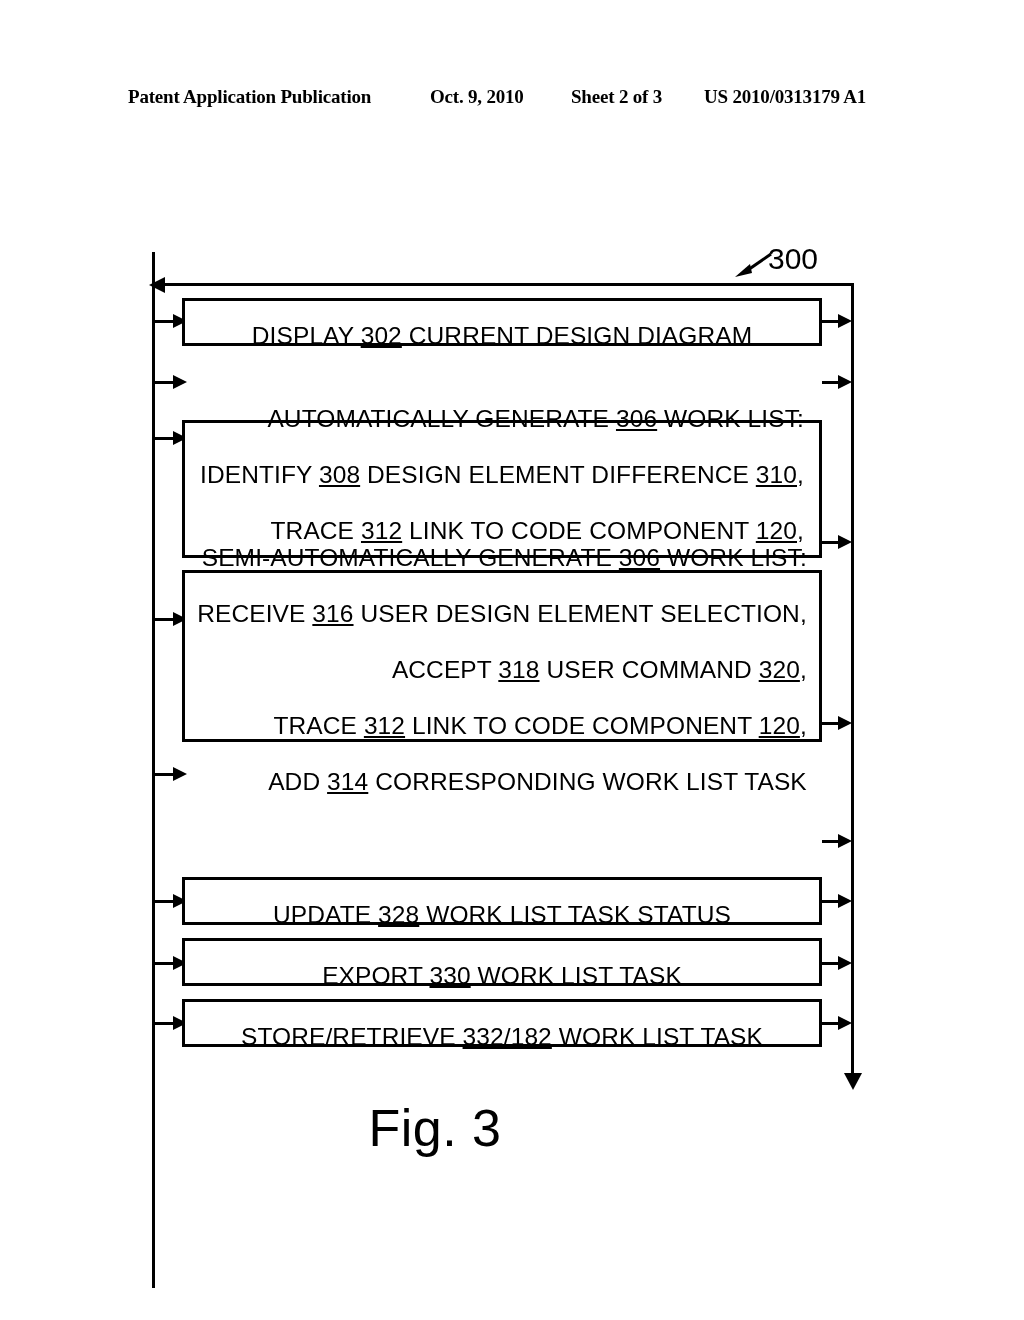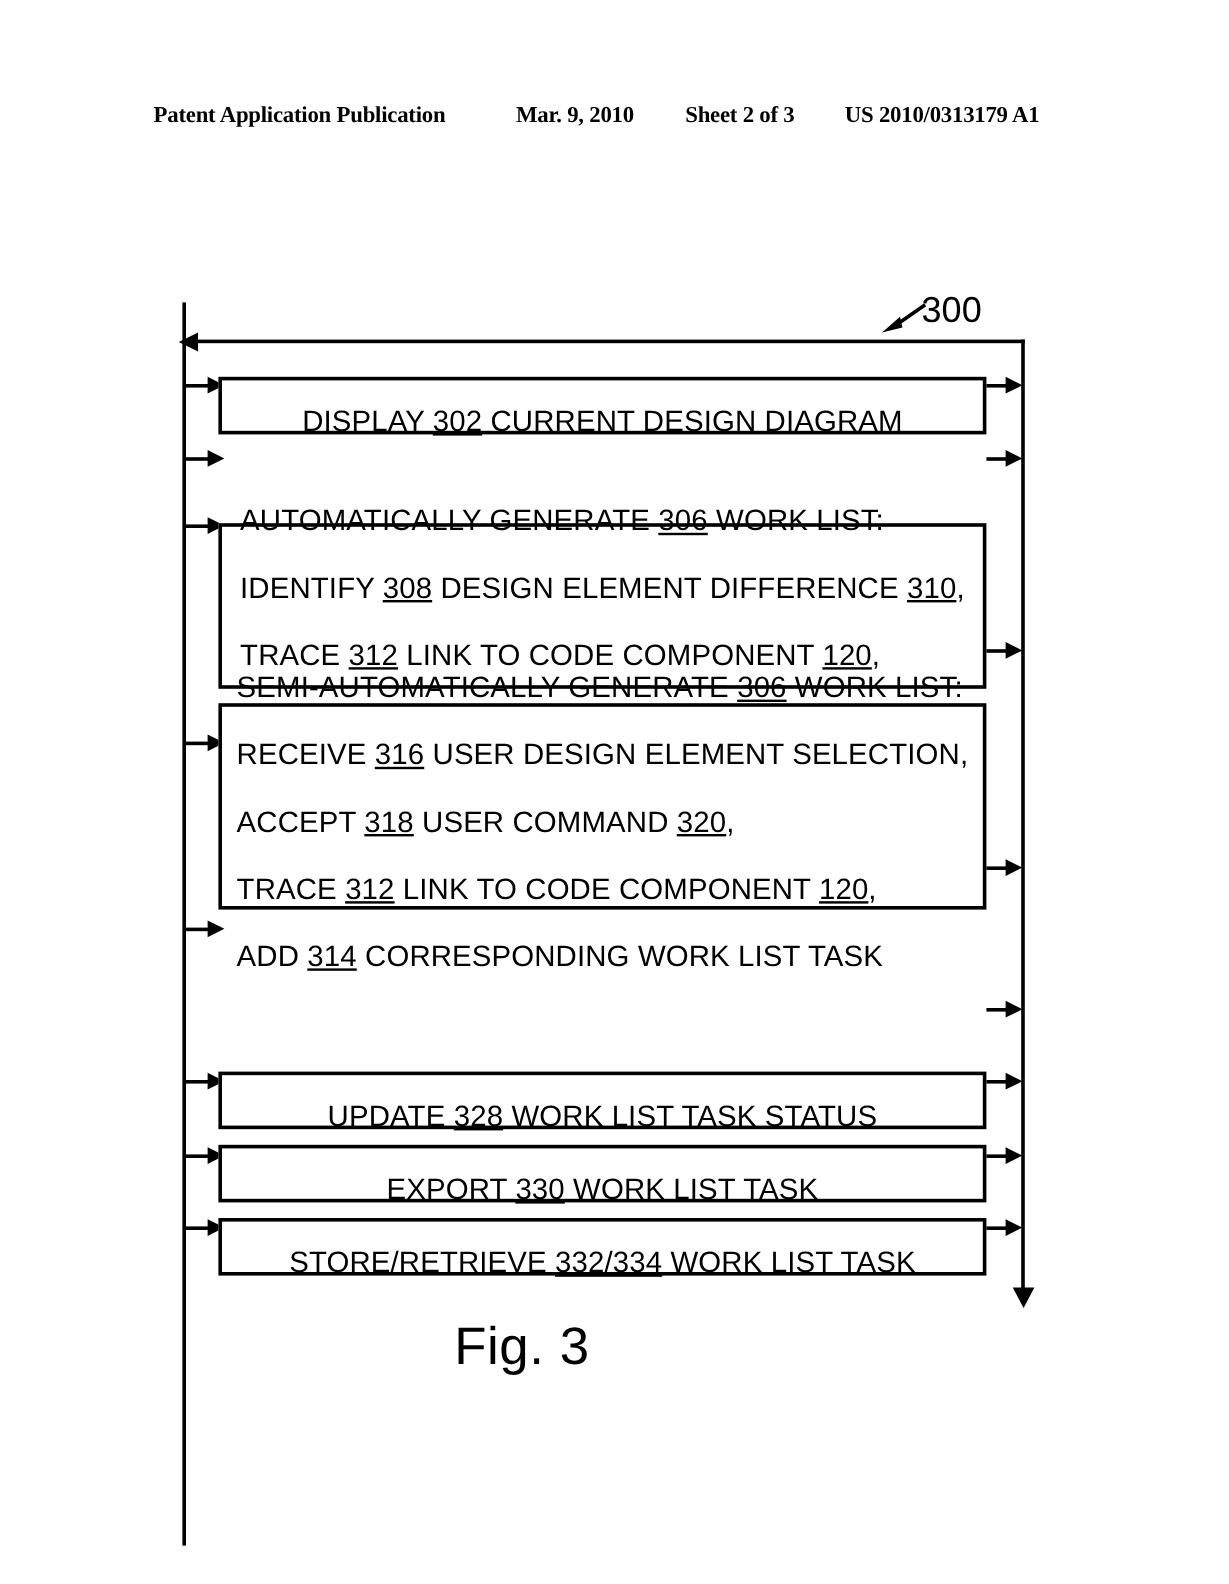--- a/index.html
+++ b/index.html
@@ -78,22 +78,21 @@
   .proc-box {
     position: absolute;
     left: 182px;
     width: 640px;
     box-sizing: border-box;
     border: 3px solid #000000;
     background: #ffffff;
     display: flex;
     align-items: center;
     justify-content: center;
-    text-align: left;
-    margin-top: 16px;
+    text-align: right;
   }
   .proc-text {
     font-size: 24.5px;
     line-height: 28px;
     letter-spacing: 0.1px;
     white-space: pre-line;
     padding: 0 8px;
   }
   .proc-text u { text-decoration: underline; text-underline-offset: 2px; }
 
@@ -113,30 +112,30 @@
     height: 26px;
   }
 
   
   #fig-caption {
     position: absolute;
     left: 0;
     top: 1098px;
     width: 870px;
     text-align: center;
-    font-size: 44px;
+    font-size: 52px;
     letter-spacing: 0.5px;
   }
 </style>
 </head>
 <body>
 
 <div id="patent-header">
   <span class="hdr-pub">Patent Application Publication</span>
-  <span class="hdr-date">Mar. 9, 2010</span>
+  <span class="hdr-date">Oct. 9, 2010</span>
   <span class="hdr-sheet">Sheet 2 of 3</span>
   <span class="hdr-num">US 2010/0313179 A1</span>
 </div>
 
 <div id="figure">
 
   <div id="ref-300">300</div>
   <svg id="leader-300" viewBox="0 0 40 26">
     <line x1="38" y1="2" x2="12" y2="20" stroke="#000" stroke-width="3"></line>
     <polygon points="2,25 17,12 19,21" fill="#000"></polygon>
@@ -215,21 +214,21 @@
       <span>EXPORT </span><u>330</u><span> WORK LIST TASK</span>
     </div>
   </div>
   <div class="rail h-line" style="left:822px; top:962px; width:22px;"></div>
   <div class="arrow-right" style="left:838px; top:956px;"></div>
 
   <div class="rail h-line" style="left:155px; top:1022px; width:22px;"></div>
   <div class="arrow-right" style="left:173px; top:1016px;"></div>
   <div class="proc-box" style="top:999px; height:48px;">
     <div class="proc-text">
-      <span>STORE/RETRIEVE </span><u>332/334</u><span> WORK LIST TASK</span>
+      <span>STORE/RETRIEVE </span><u>332/182</u><span> WORK LIST TASK</span>
     </div>
   </div>
   <div class="rail h-line" style="left:822px; top:1022px; width:22px;"></div>
   <div class="arrow-right" style="left:838px; top:1016px;"></div>
 
   <div id="fig-caption">Fig. 3</div>
 
 </div>
 
 </body></html>

